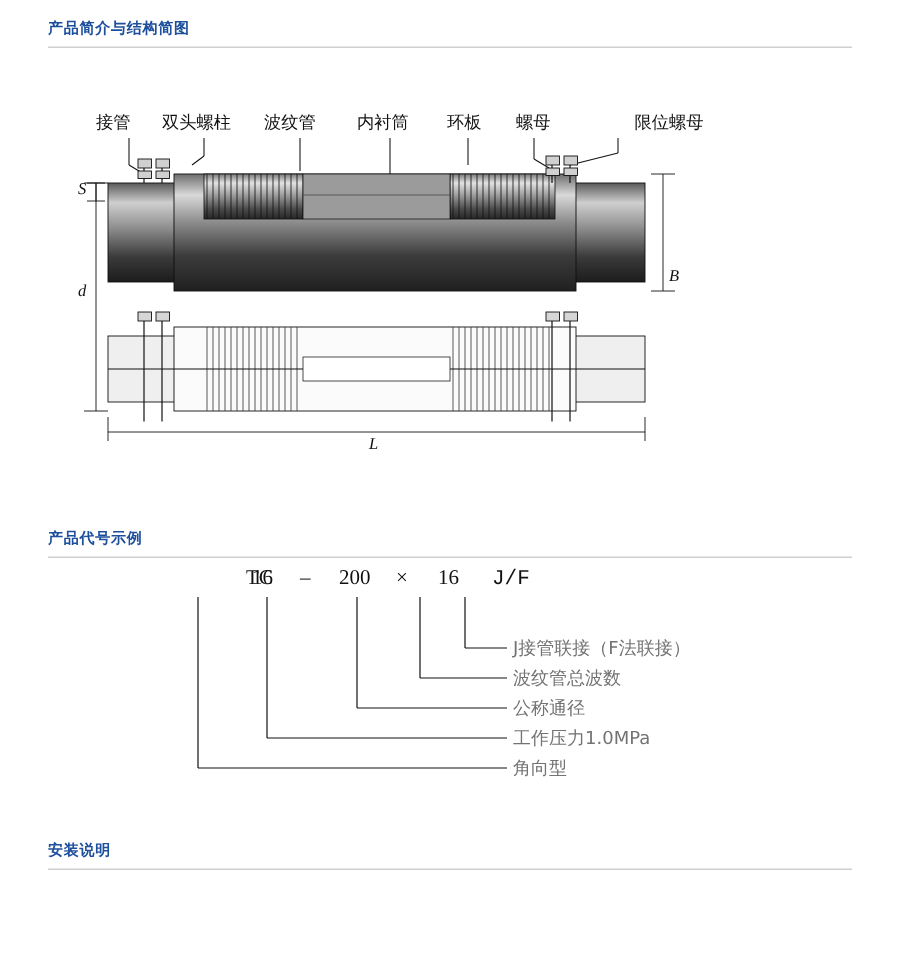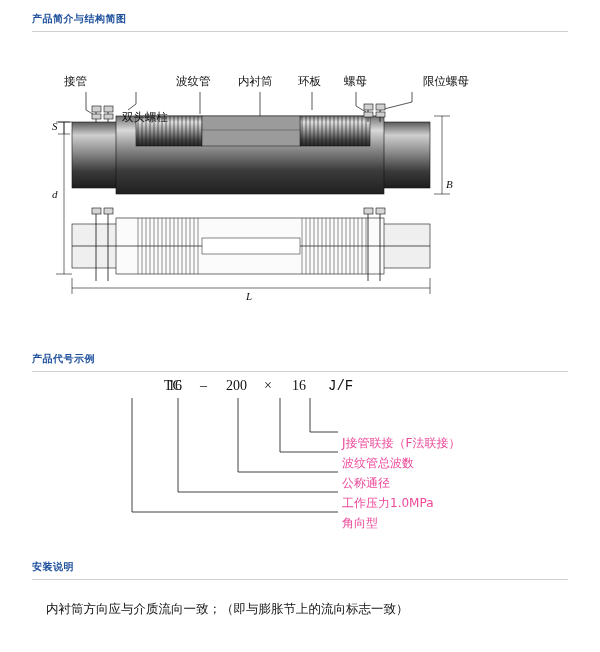--- a/index.html
+++ b/index.html
@@ -65,23 +65,22 @@
     position: absolute;
     font-family: "Liberation Serif", serif;
     font-size: 14px;
     color: #111;
     white-space: nowrap;
   }
   .code-desc {
     position: absolute;
     font-family: "DejaVu Sans", sans-serif;
     font-size: 12px;
-    color: #ec4899;
+    color: #737373;
     white-space: nowrap;
-    margin-top: 11px;
   }
 
   
   #install-notes {
     position: absolute;
     left: 46px;
     top: 598px;
     width: 520px;
     font-family: "DejaVu Sans", sans-serif;
     font-size: 12.5px;
@@ -285,21 +284,21 @@
       <line x1="384" y1="128" x2="400" y2="128"></line>
 
       <line x1="22" y1="222" x2="380" y2="222"></line>
       <line x1="22" y1="212" x2="22" y2="228"></line>
       <line x1="380" y1="212" x2="380" y2="228"></line>
     </g>
   </svg>
 
   
   <div class="lbl" style="left:14px;  top:8px;">接管</div>
-  <div class="lbl" style="left:72px;  top:8px;margin-top:36px;">双头螺柱</div>
+  <div class="lbl" style="left:58px;  top:8px;">双头螺柱</div>
   <div class="lbl" style="left:126px; top:8px;">波纹管</div>
   <div class="lbl" style="left:188px; top:8px;">内衬筒</div>
   <div class="lbl" style="left:248px; top:8px;">环板</div>
   <div class="lbl" style="left:294px; top:8px;">螺母</div>
   <div class="lbl" style="left:338px; top:8px;margin-left:35px;">限位螺母</div>
 
   
   <div class="dim" style="left:2px;   top:54px;">S</div>
   <div class="dim" style="left:2px;   top:122px;">d</div>
   <div class="dim" style="left:396px; top:112px;">B</div>
@@ -349,14 +348,13 @@
   <div class="code-desc" style="left:282px; top:108px;">工作压力1.0MPa</div>
   <div class="code-desc" style="left:282px; top:128px;">角向型</div>
 </div>
 
 <div id="title-3">
   <div class="section-title">安装说明</div>
   <div class="title-underline"></div>
 </div>
 
 <div id="install-notes">
-  <div>内衬筒方向应与介质流向一致；（即与膨胀节上的流向标志一致）</div>
 </div>
 
 </body></html>

